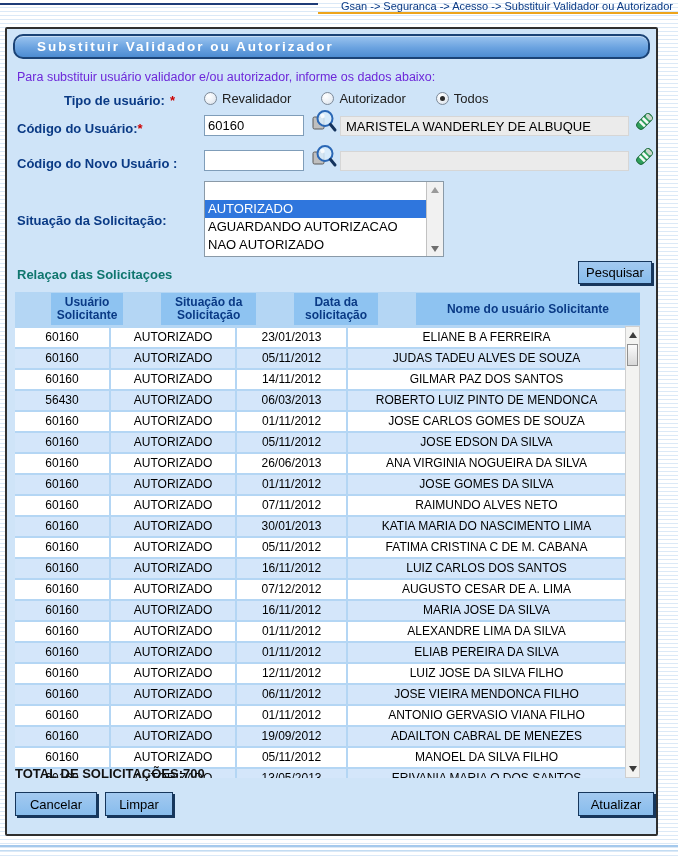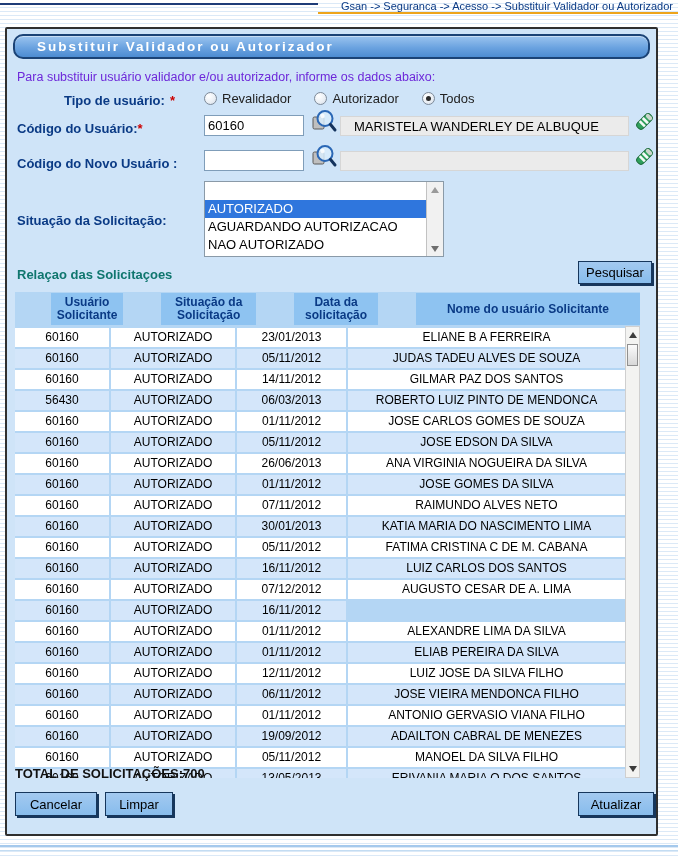--- a/index.html
+++ b/index.html
@@ -24,30 +24,30 @@
     background:linear-gradient(180deg,#9bc4ef 0%,#6ba3e0 55%,#4d8cd2 100%);
     color:#ffffff;font-size:13.5px;font-weight:bold;letter-spacing:2px;
     line-height:21px;padding-left:22px;
     box-shadow:inset 0 1px 0 #c8def5;
   }
   .intro{position:absolute;left:10px;top:41px;font-size:12.5px;color:#6d28d9;}
   .f-label{position:absolute;left:10px;font-size:13px;font-weight:bold;color:#0a3a85;}
   .req{color:#cc0000;font-weight:bold;}
   .req-sp{margin-left:5px;}
   
-  .radio-group{position:absolute;left:197px;top:62px;display:flex;align-items:center;gap:23px;}
+  .radio-group{position:absolute;left:197px;top:62px;display:flex;align-items:center;gap:30px;}
   .radio-item{display:flex;align-items:center;gap:5px;font-size:13px;color:#222;}
   .radio-dot{width:13px;height:13px;border-radius:50%;border:1px solid #7d8a99;
     background:radial-gradient(circle at 35% 30%,#ffffff 0%,#e9eef4 60%,#cfd9e4 100%);display:inline-block;position:relative;}
   .radio-dot.checked::after{content:"";position:absolute;left:3px;top:3px;width:5px;height:5px;border-radius:50%;background:#2b2b2b;}
   
   .tinput{position:absolute;left:197px;width:100px;height:21px;border:1px solid #7f9db9;background:#fff;
     font-family:"Liberation Sans",sans-serif;font-size:13px;padding:0 3px;color:#000;}
   .ro-field{position:absolute;left:333px;width:289px;height:20px;background:#ebebeb;border:1px solid #d6d6d6;
-    font-size:13px;color:#000;line-height:19px;padding-left:13px;white-space:nowrap;overflow:hidden;}
+    font-size:13px;color:#000;line-height:19px;padding-left:5px;white-space:nowrap;overflow:hidden;}
   .icon-btn{position:absolute;cursor:pointer;}
   
   .listbox{position:absolute;left:197px;top:152px;width:240px;height:76px;background:#fff;border:1px solid #8a9aa8;}
   .lb-options{position:absolute;left:0;top:0;right:17px;bottom:0;overflow:hidden;}
   .lb-option{height:18px;font-size:13px;line-height:18px;padding-left:3px;color:#000;white-space:nowrap;}
   .lb-option.selected{background:#2f76dd;color:#fff;}
   .lb-scroll{position:absolute;right:0;top:0;width:17px;bottom:0;background:#f1f1f1;border-left:1px solid #c2c2c2;}
   .lb-up,.lb-down{position:absolute;left:0;width:16px;height:15px;display:flex;align-items:center;justify-content:center;}
   .lb-up{top:0;} .lb-down{bottom:0;}
   .tri-up-g{width:0;height:0;border-left:4px solid transparent;border-right:4px solid transparent;border-bottom:6px solid #9a9a9a;}
@@ -265,20 +265,21 @@
         <div class="t-row">
           <div class="t-cell c0">60160</div>
           <div class="t-cell c1">AUTORIZADO</div>
           <div class="t-cell c2">07/12/2012</div>
           <div class="t-cell c3">AUGUSTO CESAR DE A. LIMA</div>
         </div>
         <div class="t-row alt">
           <div class="t-cell c0">60160</div>
           <div class="t-cell c1">AUTORIZADO</div>
           <div class="t-cell c2">16/11/2012</div>
+          <div class="t-cell c3">MARIA JOSE DA SILVA</div>
         </div>
         <div class="t-row">
           <div class="t-cell c0">60160</div>
           <div class="t-cell c1">AUTORIZADO</div>
           <div class="t-cell c2">01/11/2012</div>
           <div class="t-cell c3">ALEXANDRE LIMA DA SILVA</div>
         </div>
         <div class="t-row alt">
           <div class="t-cell c0">60160</div>
           <div class="t-cell c1">AUTORIZADO</div>

